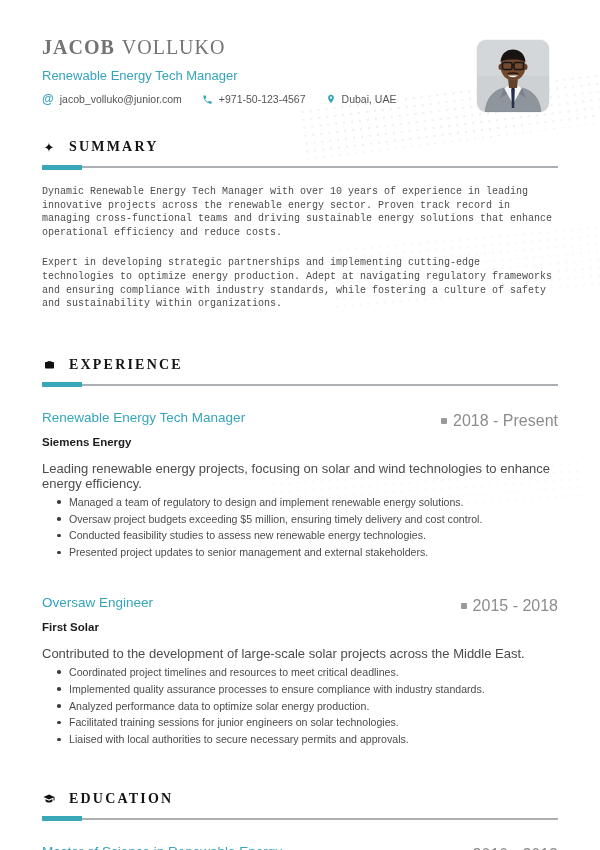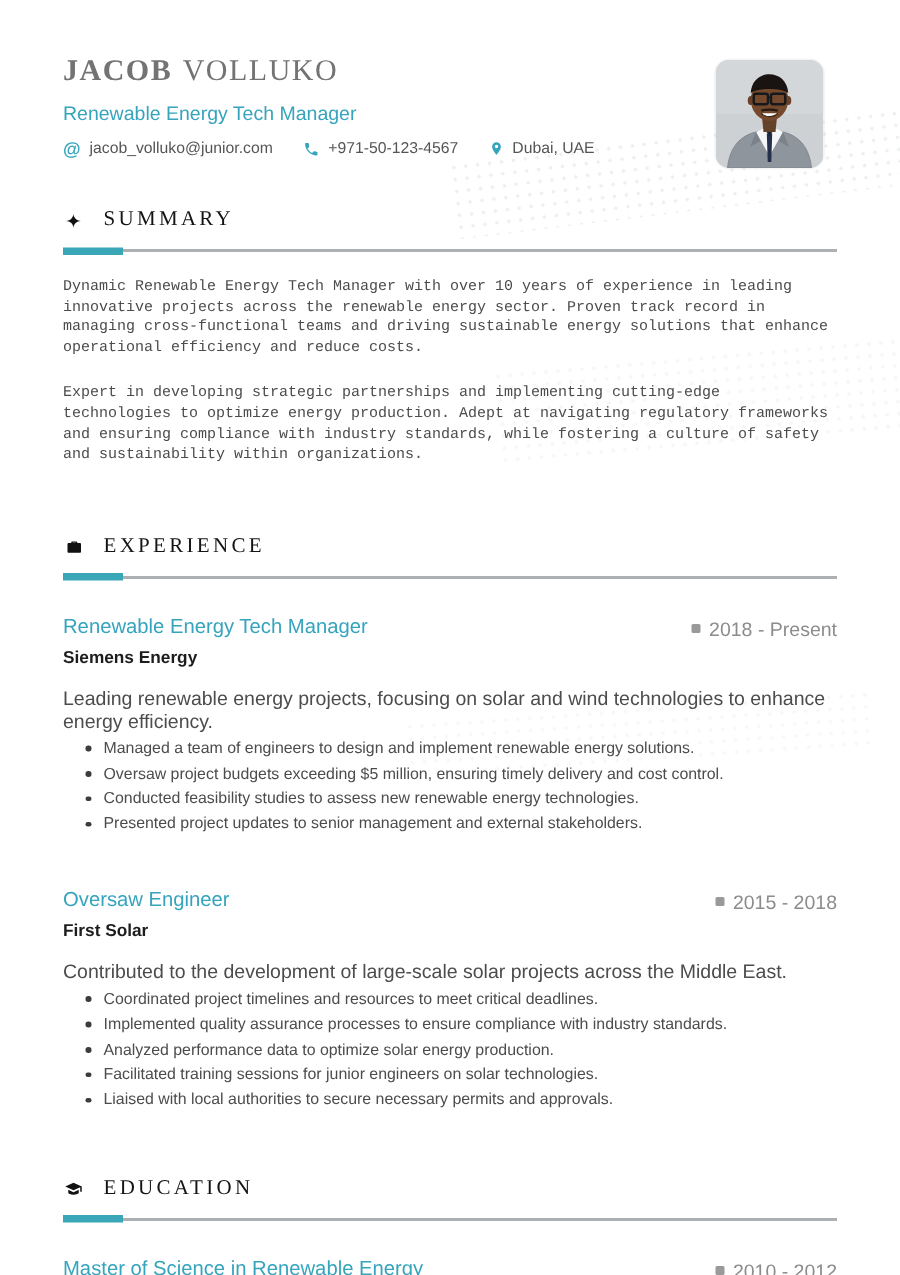--- a/index.html
+++ b/index.html
@@ -48,33 +48,33 @@
   
   .section{margin-top:34px;}
   .section.experience{margin-top:46px;}
   .section.education{margin-top:46px;}
   .section-head{display:flex;align-items:center;gap:13px;}
   .s-ico{width:14px;display:inline-flex;justify-content:center;color:#111;}
   .s-ico svg{display:block;}
   .sparkle{font-size:13px;line-height:1;color:#111;}
   .section-title{
     font-family:"Liberation Serif", serif;
-    font-size:14px;letter-spacing:2.2px;color:#141414;font-weight:400;
+    font-size:14px;letter-spacing:2.2px;color:#141414;font-weight:700;
   }
   .rule{position:relative;height:2px;background:#adb0b2;margin-top:11px;}
   .rule::before{content:'';position:absolute;left:0;top:-1.5px;width:40px;height:5px;background:#3aa7b8;}
 
   .para{margin-top:17px;font-size:10px;line-height:13.6px;color:#4c4c4c;width:516px;font-family:Liberation Mono, monospace;}
 
   
   .entry{margin-top:24px;}
   .entry + .entry{margin-top:37px;}
   .entry-head{display:flex;justify-content:space-between;align-items:flex-start;}
   .entry-title{font-size:13.5px;color:#35a4bc;}
-  .entry-date{display:flex;align-items:center;gap:6px;font-size:13px;color:#8c8c8c;padding-top:2px;}
+  .entry-date{display:flex;align-items:center;gap:6px;font-size:16px;color:#8c8c8c;padding-top:2px;}
   .date-ico{width:6px;height:6px;background:#9a9a9a;border-radius:1px;flex:none;}
   .entry-org{margin-top:6px;font-size:11.5px;font-weight:700;color:#1d1d1d;}
   .entry-desc{margin-top:13px;font-size:13px;color:#4c4c4c;}
   ul.bullets{margin:3px 0 0 0;padding:0 0 0 27px;list-style:none;}
   ul.bullets li{position:relative;margin-top:6px;font-size:10.6px;line-height:10.8px;color:#4c4c4c;}
   ul.bullets li::before{
     content:'';position:absolute;left:-12px;top:3.5px;width:3.6px;height:3.6px;border-radius:50%;background:#3c3c3c;
   }
 </style>
 </head>
@@ -176,21 +176,21 @@
         <div class="entry-head">
           <span class="entry-title">Renewable Energy Tech Manager</span>
           <span class="entry-date">
             <span class="date-ico"></span>
             <span>2018 - Present</span>
           </span>
         </div>
         <div class="entry-org">Siemens Energy</div>
         <div class="entry-desc">Leading renewable energy projects, focusing on solar and wind technologies to enhance energy efficiency.</div>
         <ul class="bullets">
-          <li>Managed a team of engineers to design and implement renewable energy solutions.</li>
+          <li>Managed a team of regulatory to design and implement renewable energy solutions.</li>
           <li>Oversaw project budgets exceeding $5 million, ensuring timely delivery and cost control.</li>
           <li>Conducted feasibility studies to assess new renewable energy technologies.</li>
           <li>Presented project updates to senior management and external stakeholders.</li>
         </ul>
       </div>
 
       <div class="entry">
         <div class="entry-head">
           <span class="entry-title">Oversaw Engineer</span>
           <span class="entry-date">

